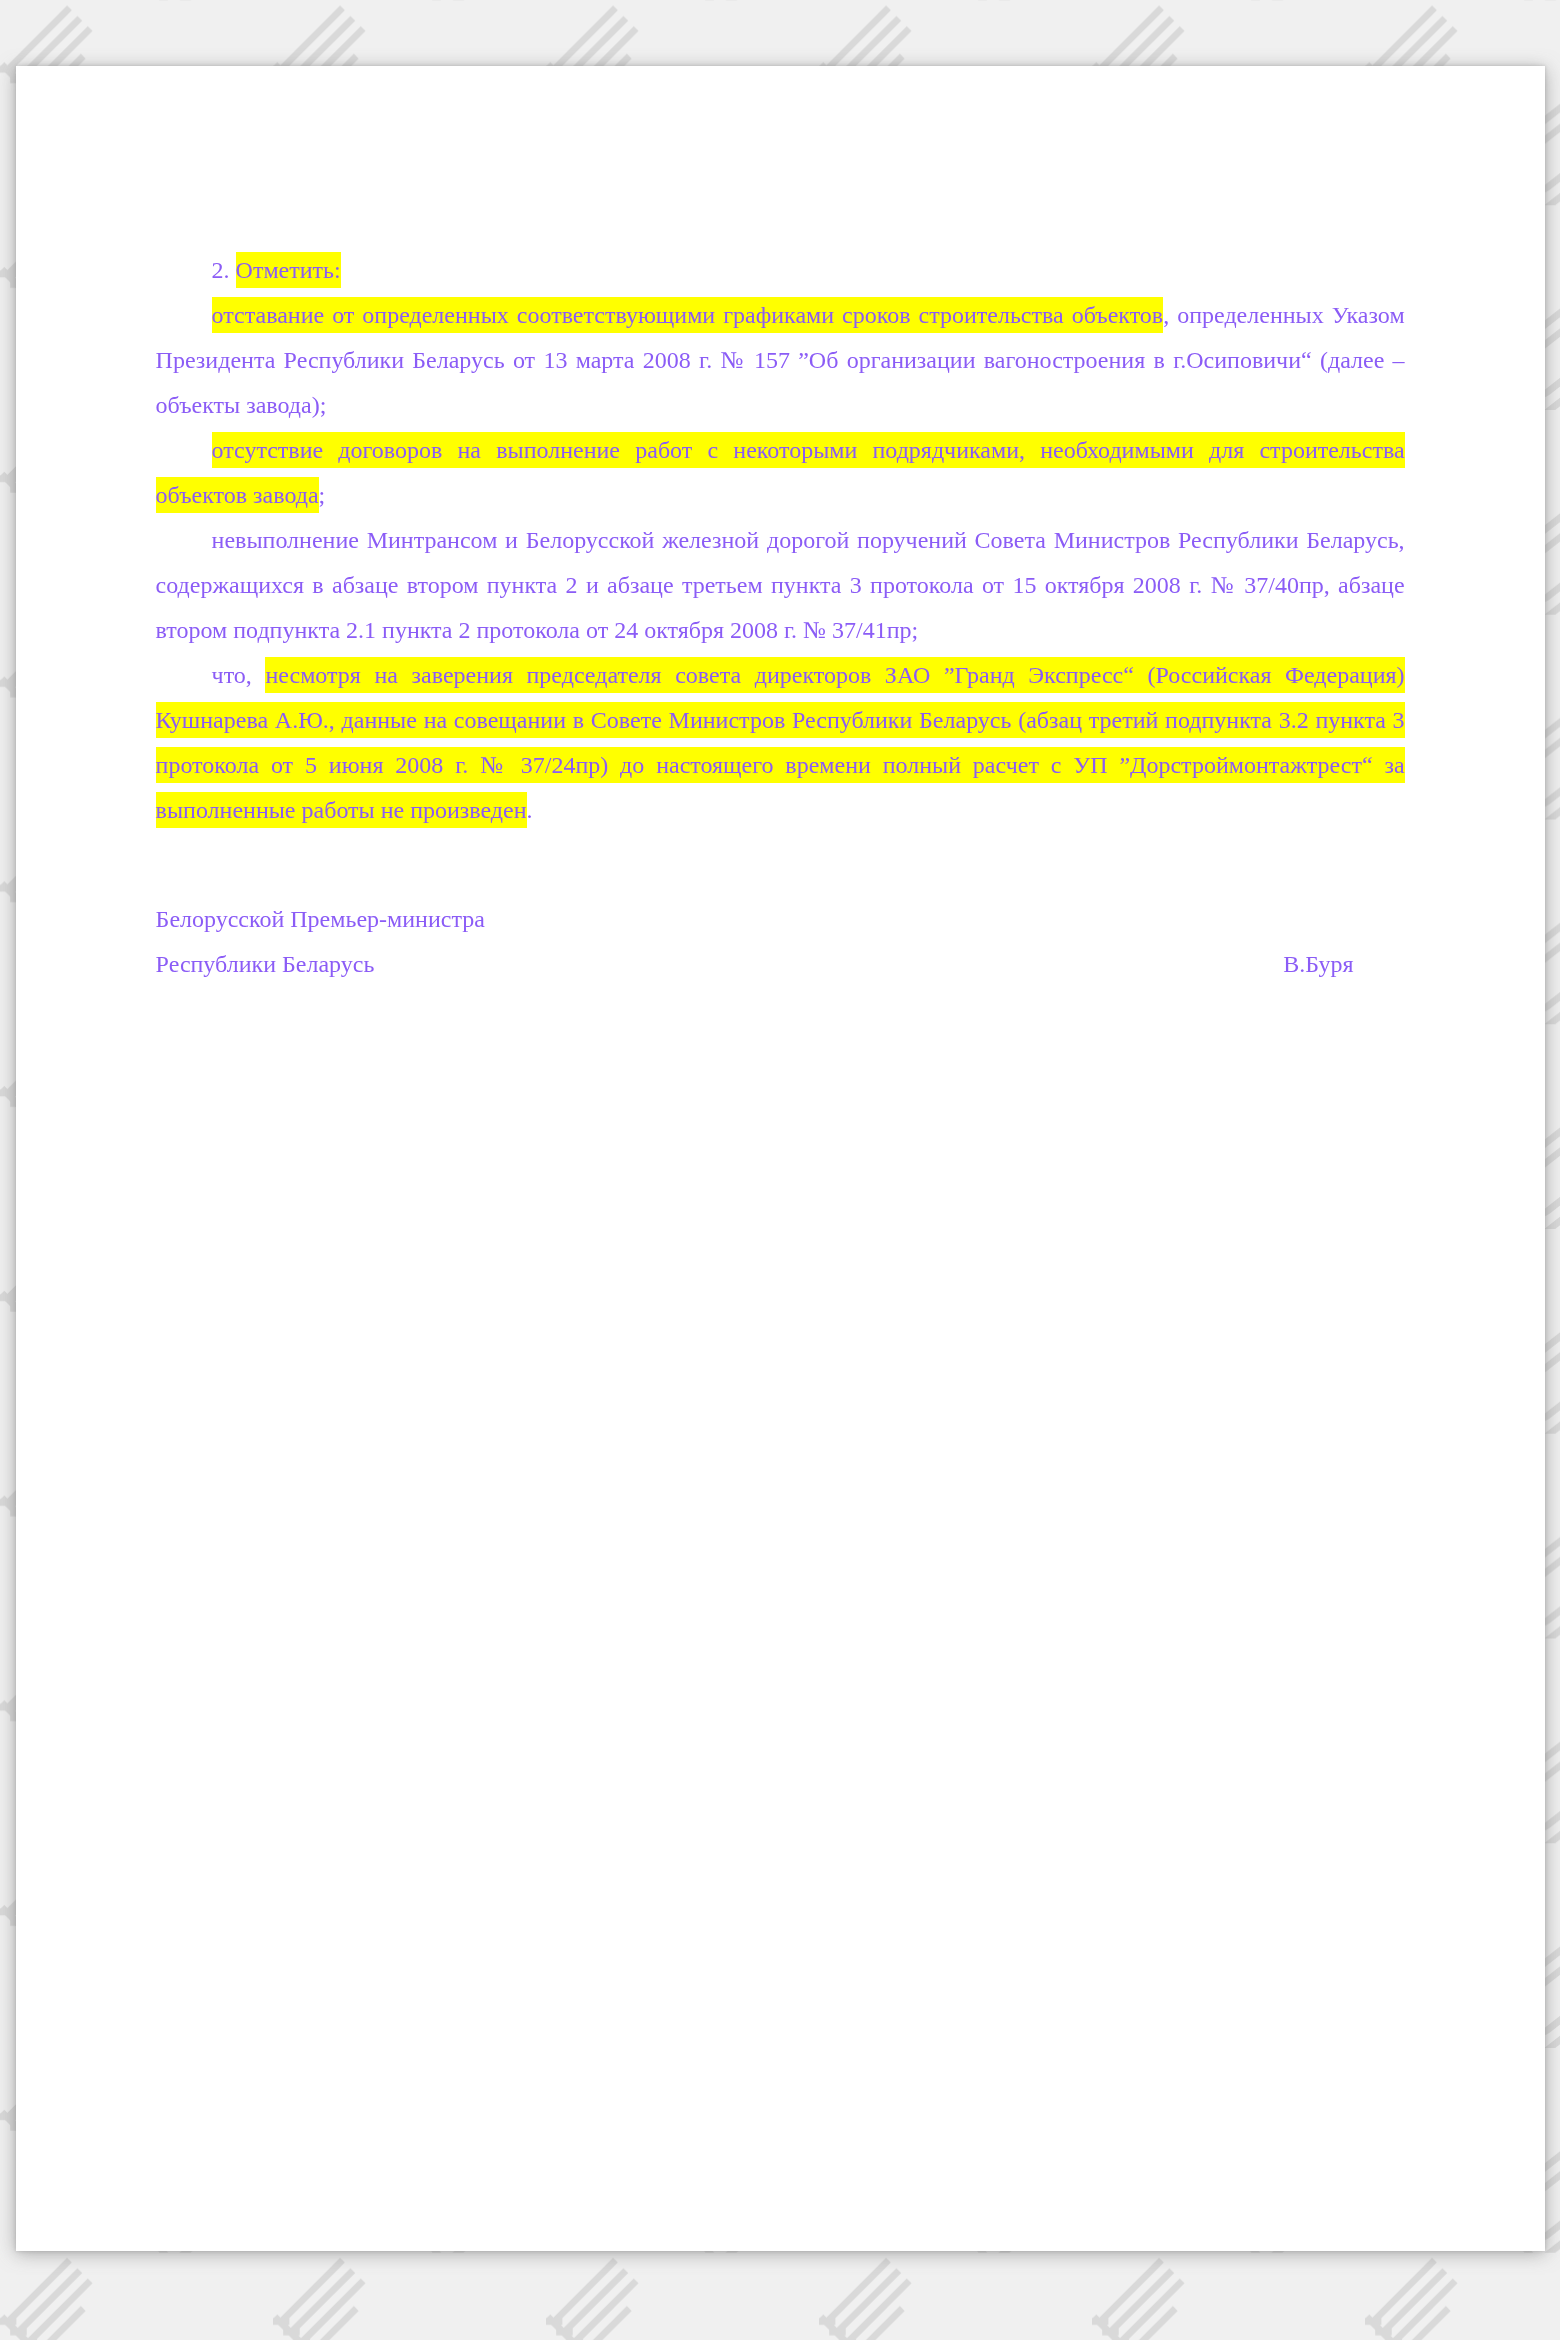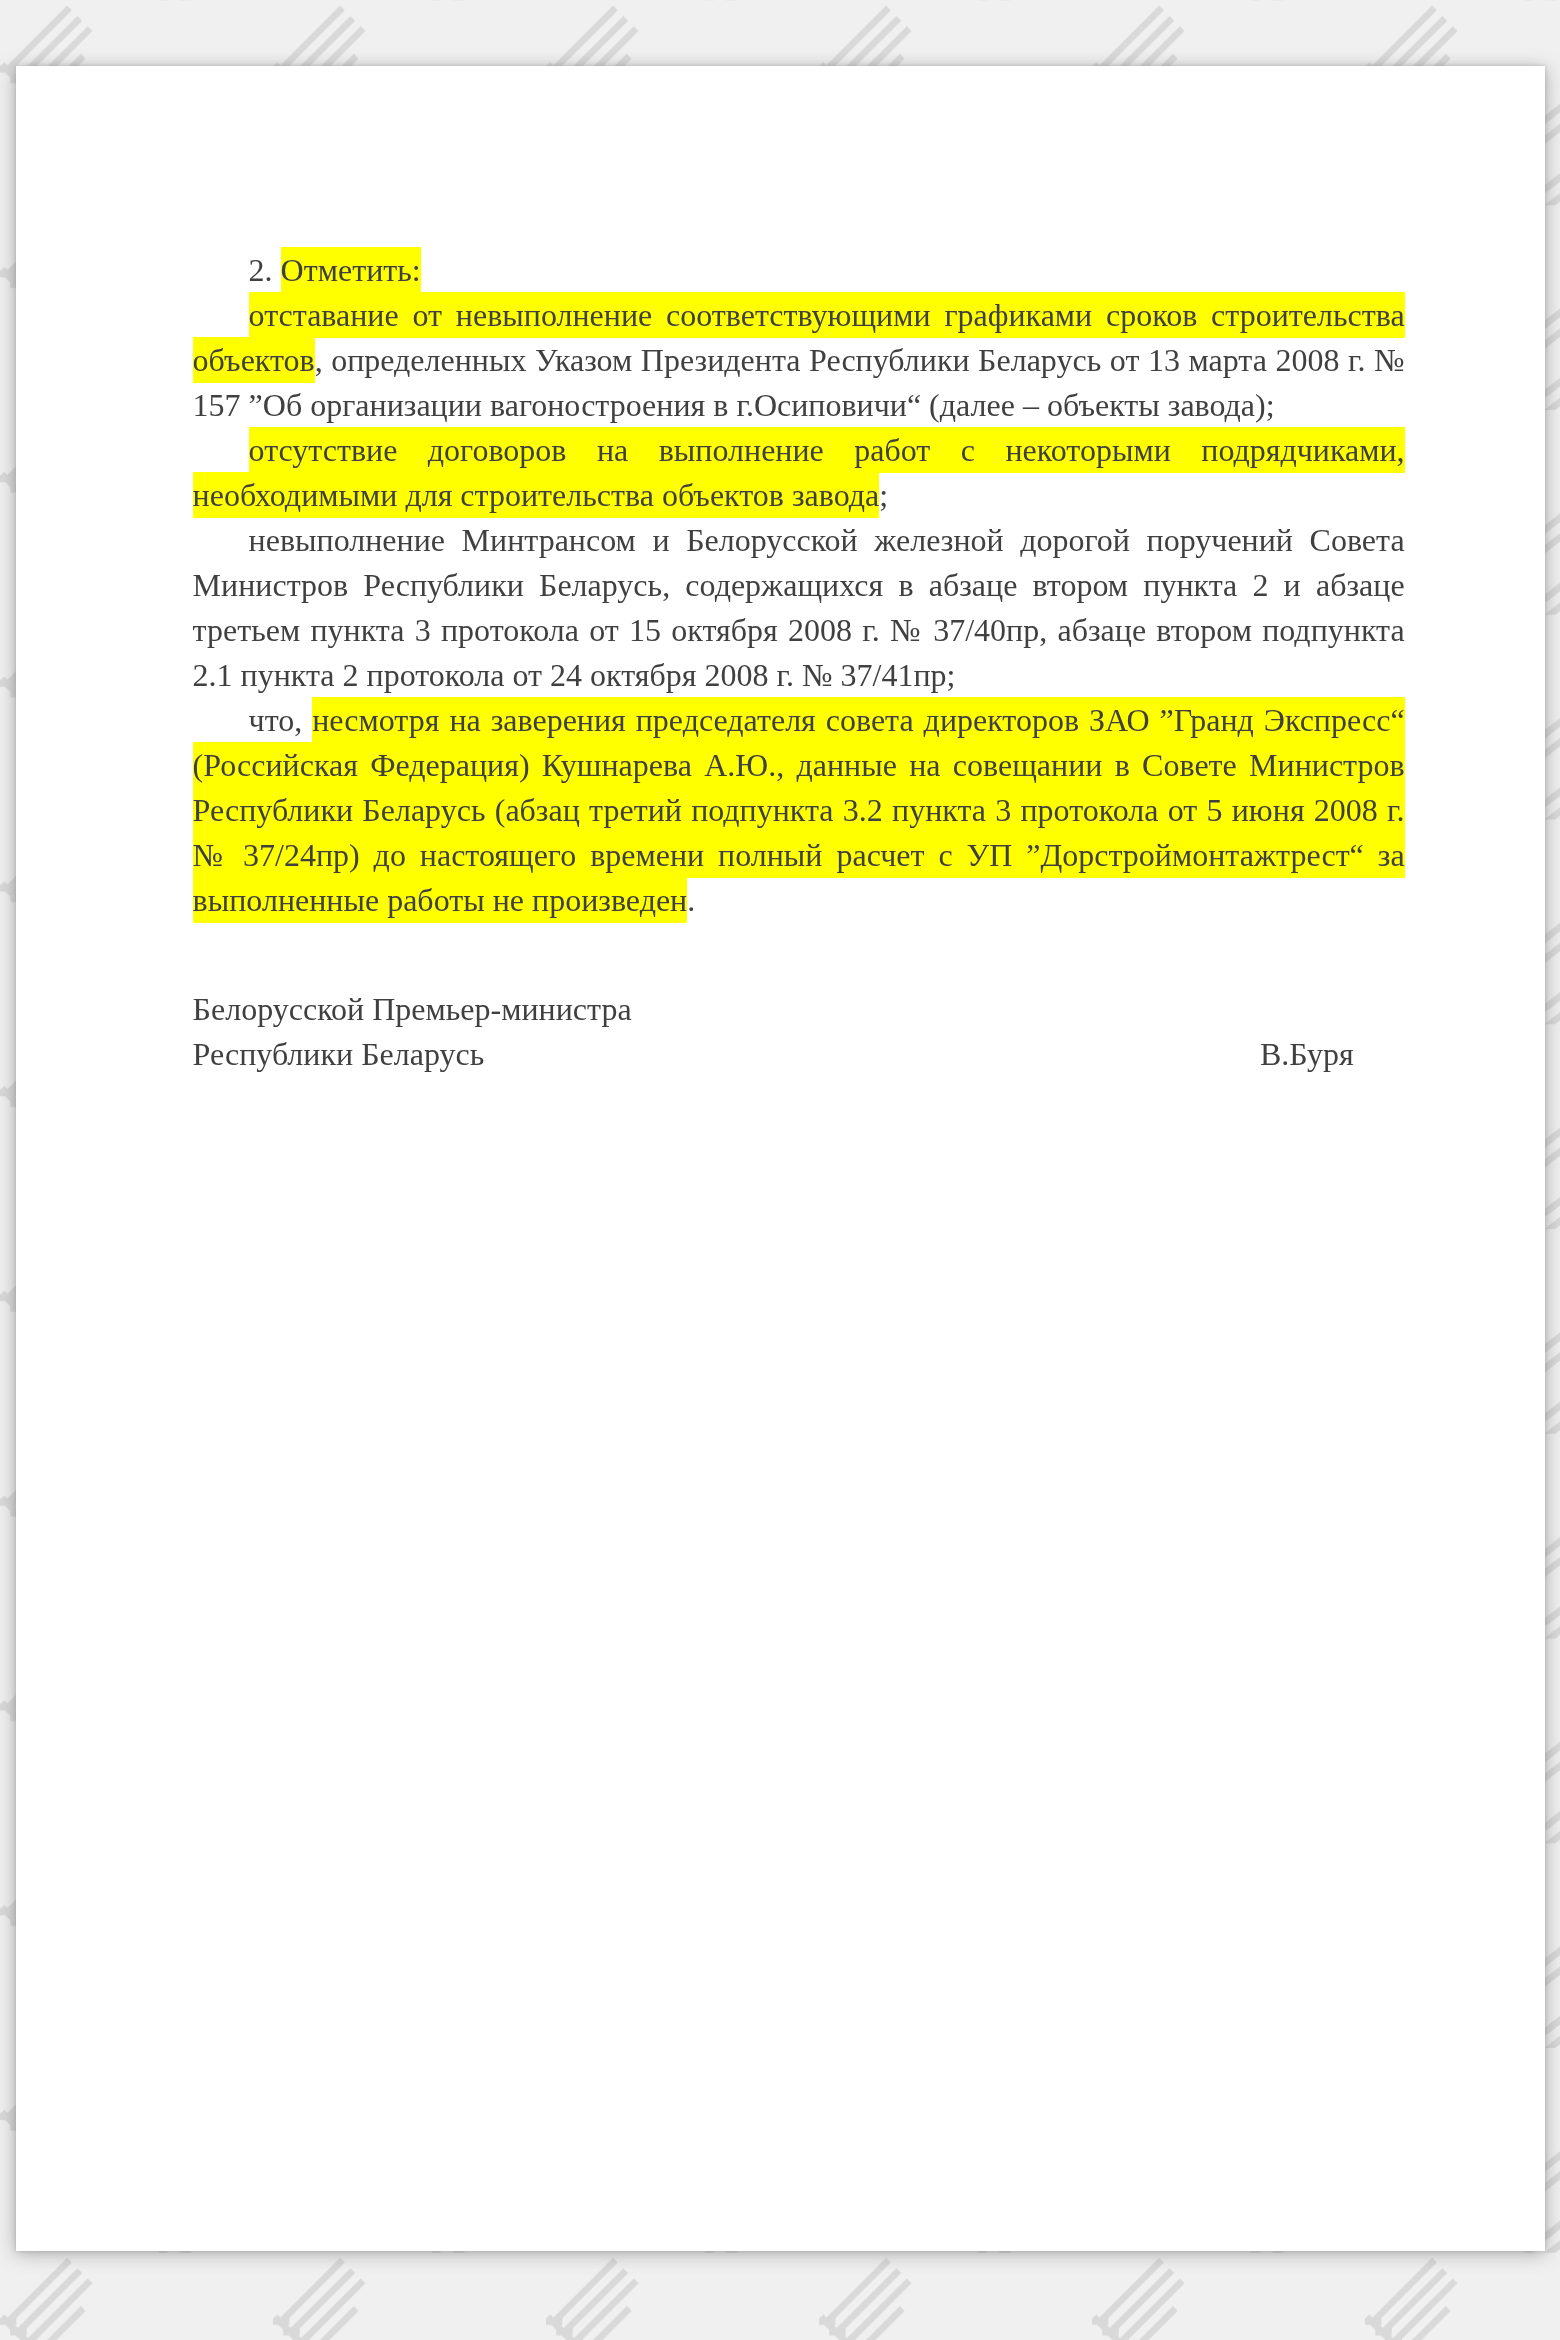--- a/index.html
+++ b/index.html
@@ -28,25 +28,24 @@
     width: 1529px;
     height: 2185px;
     background: #ffffff;
     box-shadow: 0 2.9px 17.6px rgba(110,110,110,0.55), 0 0 3.9px rgba(130,130,130,0.4);
   }
   .content {
     position: absolute;
     left: 140px;
     right: 140px;
     top: 182px;
-    color: #404040;
-    font-size: 32px;
+    color: #8b5cf6;
+    font-size: 24px;
     line-height: 45px;
     text-align: justify;
-    margin-left: 37px;
   }
   .para {
     margin: 0;
     text-indent: 56px;
   }
   mark {
     background: var(--hl, #ffff00);
     color: inherit;
     padding: 4.9px 0;
     box-decoration-break: clone;
@@ -91,21 +90,21 @@
     </pattern>
   </defs>
   <rect width="1600" height="2400" fill="#f0f0f0"></rect>
   <rect width="1600" height="2400" fill="url(#tile)"></rect>
 </svg>
 
 <div class="page">
   <div class="content">
 
     <p class="para"><span>2. </span><mark>Отметить:</mark></p>
-      <p class="para"><mark>отставание от невыполнение соответствующими графиками сроков строительства объектов</mark><span>, определенных Указом Президента Республики Беларусь от 13 марта 2008 г. № 157 ”Об организации вагоностроения в г.Осиповичи“ (далее – объекты завода);</span></p>
+      <p class="para"><mark>отставание от определенных соответствующими графиками сроков строительства объектов</mark><span>, определенных Указом Президента Республики Беларусь от 13 марта 2008 г. № 157 ”Об организации вагоностроения в г.Осиповичи“ (далее – объекты завода);</span></p>
       <p class="para"><mark>отсутствие договоров на выполнение работ с некоторыми подрядчиками, необходимыми для строительства объектов завода</mark><span>;</span></p>
       <p class="para"><span>невыполнение Минтрансом и Белорусской железной дорогой поручений Совета Министров Республики Беларусь, содержащихся в абзаце втором пункта 2 и абзаце третьем пункта 3 протокола от 15 октября 2008 г. № 37/40пр, абзаце втором подпункта 2.1 пункта 2 протокола от 24 октября 2008 г. № 37/41пр;</span></p>
       <p class="para"><span>что, </span><mark>несмотря на заверения председателя совета директоров ЗАО ”Гранд Экспресс“ (Российская Федерация) Кушнарева А.Ю., данные на совещании в Совете Министров Республики Беларусь (абзац третий подпункта 3.2 пункта 3 протокола от 5 июня 2008 г. № 37/24пр) до настоящего времени полный расчет с УП ”Дорстроймонтажтрест“ за выполненные работы не произведен</mark><span>.</span></p>
       <div class="signature">
       <p class="sig-row">Белорусской Премьер-министра</p>
       <p class="sig-row sig-row-2">
         <span>Республики Беларусь</span>
         <span>В.Буря</span>
       </p>
     </div>

